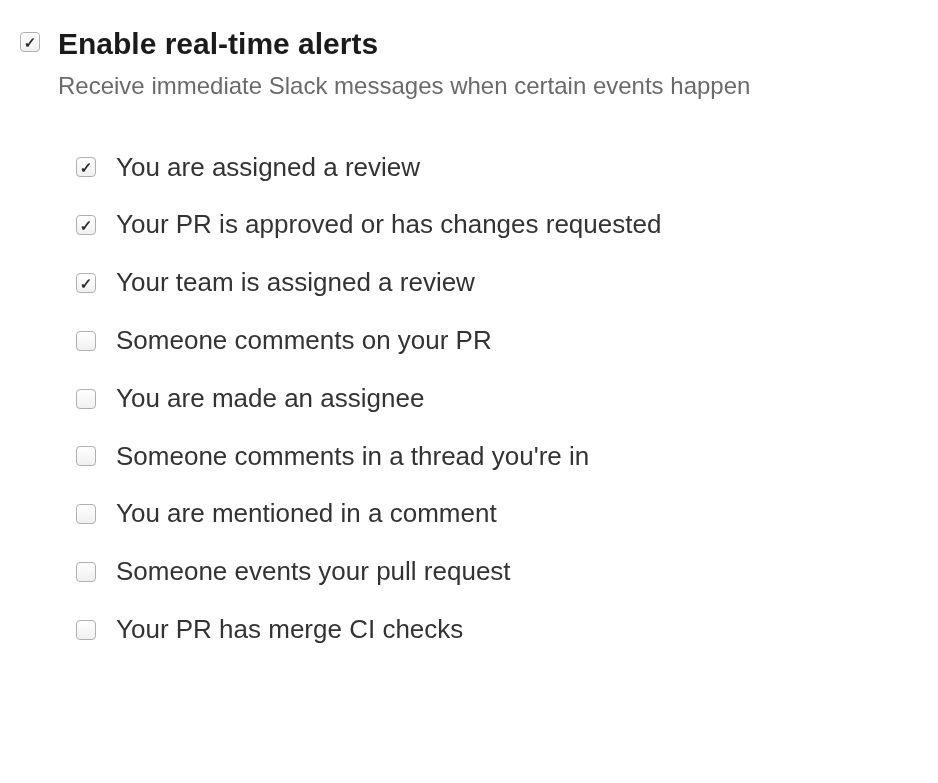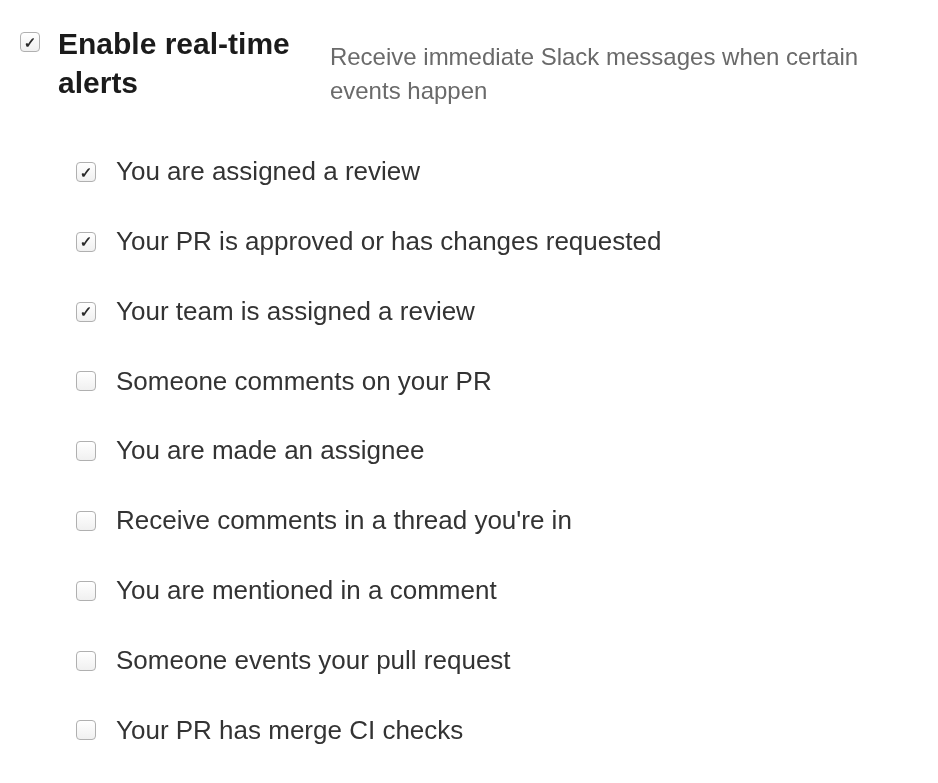--- a/index.html
+++ b/index.html
@@ -37,39 +37,39 @@
     }
     .checkbox.checked::after {
       content: "✓";
       font-size: 15px;
       font-weight: bold;
       color: #2b2b2b;
       line-height: 1;
     }
     .header-text {
       display: flex;
-      flex-direction: row;
+      flex-direction: column;
     }
     .header-title {
       font-size: 30px;
       font-weight: 700;
       color: #1b1b1b;
       line-height: 1.3;
     }
     .header-subtitle {
       font-size: 24px;
       color: #6a6a6a;
-      margin-top: 16px;
+      margin-top: 6px;
       line-height: 1.4;
     }
     .options-list {
       padding-left: 56px;
       display: flex;
       flex-direction: column;
-      gap: 36px;
+      gap: 24px;
     }
     .option-row {
       display: flex;
       align-items: center;
       gap: 20px;
     }
     .option-label {
       font-size: 26px;
       color: #333333;
       line-height: 1.3;
@@ -104,21 +104,21 @@
   <div class="option-row">
     <span class="checkbox"></span>
     <span class="option-label">Someone comments on your PR</span>
   </div>
   <div class="option-row">
     <span class="checkbox"></span>
     <span class="option-label">You are made an assignee</span>
   </div>
   <div class="option-row">
     <span class="checkbox"></span>
-    <span class="option-label">Receive comments in a thread you're in</span>
+    <span class="option-label">Someone comments in a thread you're in</span>
   </div>
   <div class="option-row">
     <span class="checkbox"></span>
     <span class="option-label">You are mentioned in a comment</span>
   </div>
   <div class="option-row">
     <span class="checkbox"></span>
     <span class="option-label">Someone events your pull request</span>
   </div>
   <div class="option-row">

